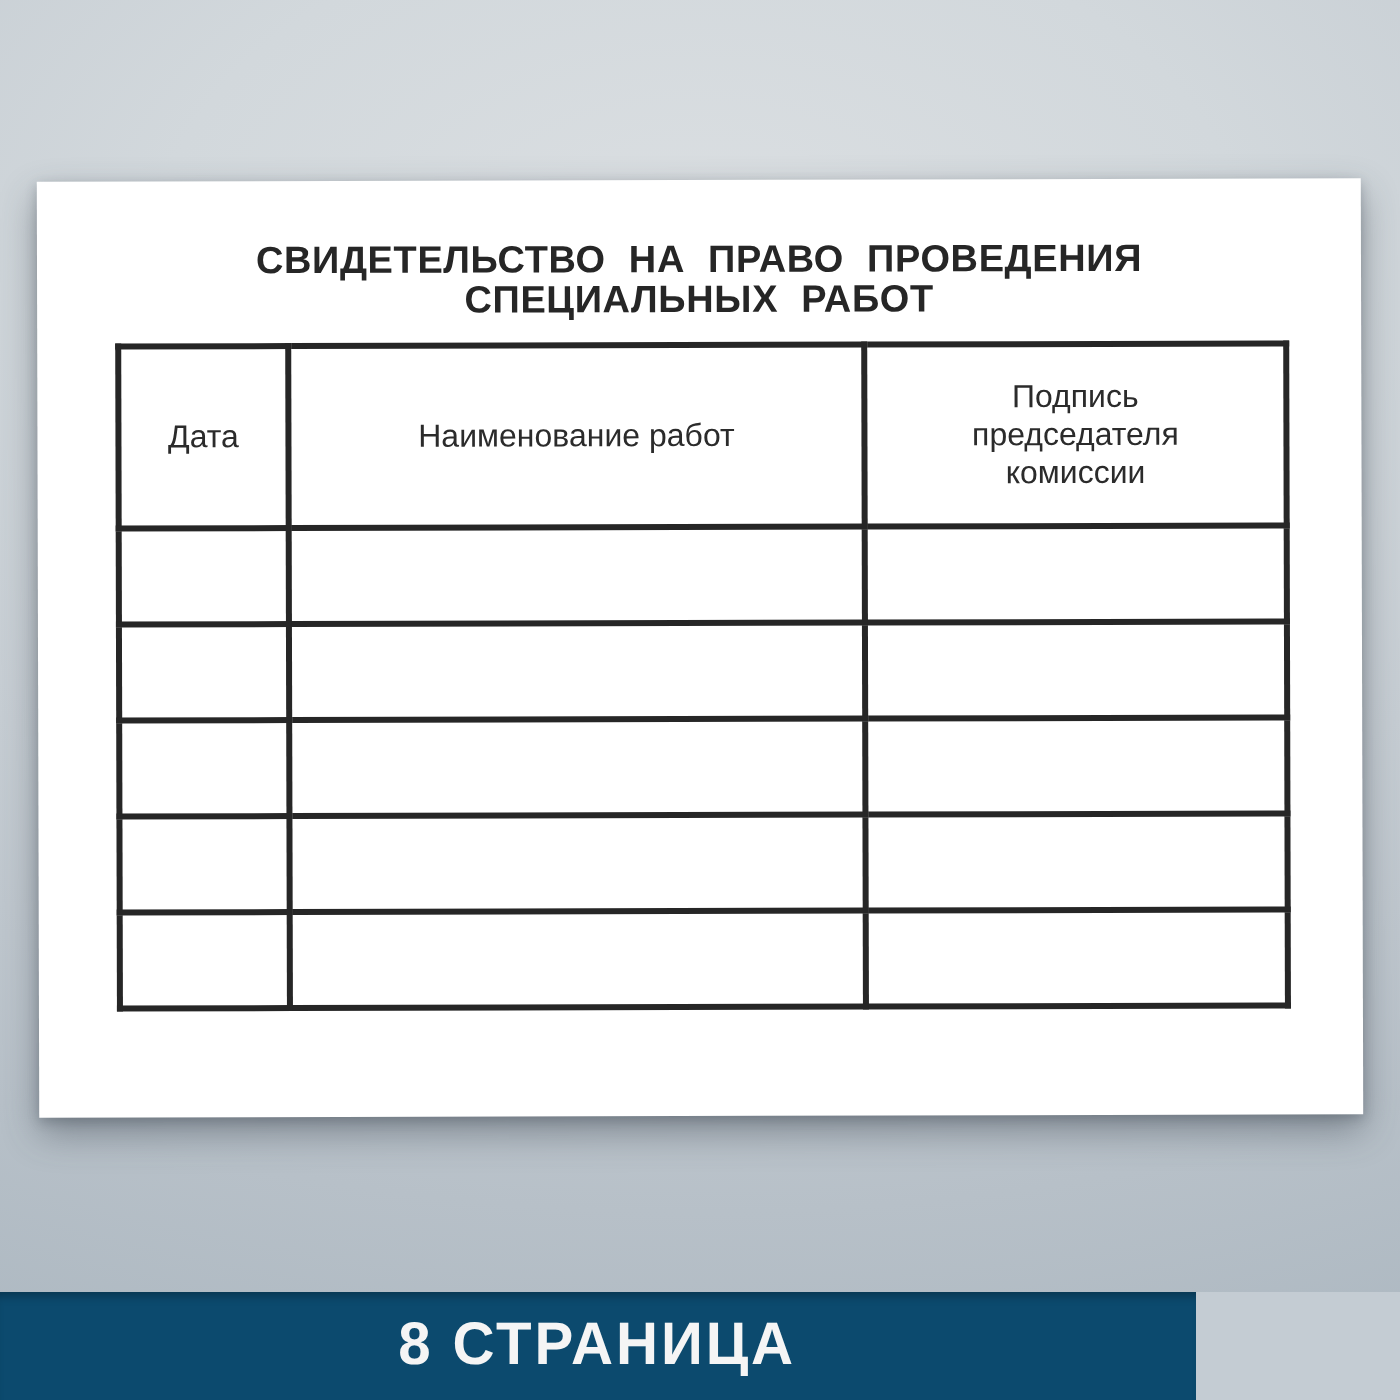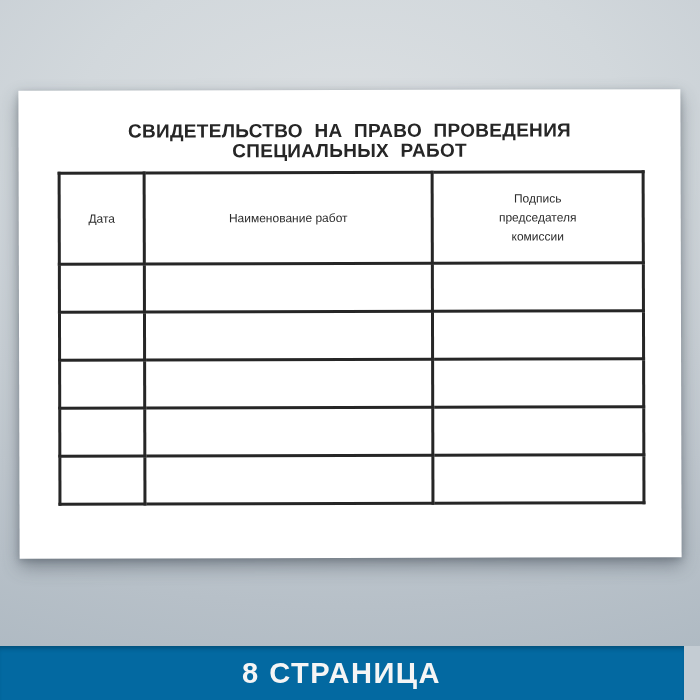--- a/index.html
+++ b/index.html
@@ -40,30 +40,30 @@
     border-collapse: collapse;
     table-layout: fixed;
   }
   .cert-table th, .cert-table td {
     border: 3px solid #262626;
     padding: 0;
     background: #ffffff;
   }
   .cert-table th {
     height: 88px;
-    font-size: 12px; font-weight: 400; line-height: 19px;
+    font-size: 16px; font-weight: 400; line-height: 19px;
     color: #2b2b2b; text-align: center; vertical-align: middle;
     white-space: pre-line;
   }
   .cert-table td { height: 45px; }
 
   
   .footer-bar {
-    position: absolute; left: 0; top: 646px; width: 684px; height: 54px;
-    background: #0369a1;
+    position: absolute; left: 0; top: 646px; width: 598px; height: 54px;
+    background: #0c4a6e;
     box-shadow: inset 0 5px 5px -3px rgba(0,0,0,0.28);
     display: flex; align-items: center; justify-content: center;
   }
   .footer-bar .caption {
     color: #f5f5f5; font-size: 30px; font-weight: 700;
     letter-spacing: 1.5px; line-height: 54px;
     transform: scaleX(0.97);
   }
 </style>
 </head>

